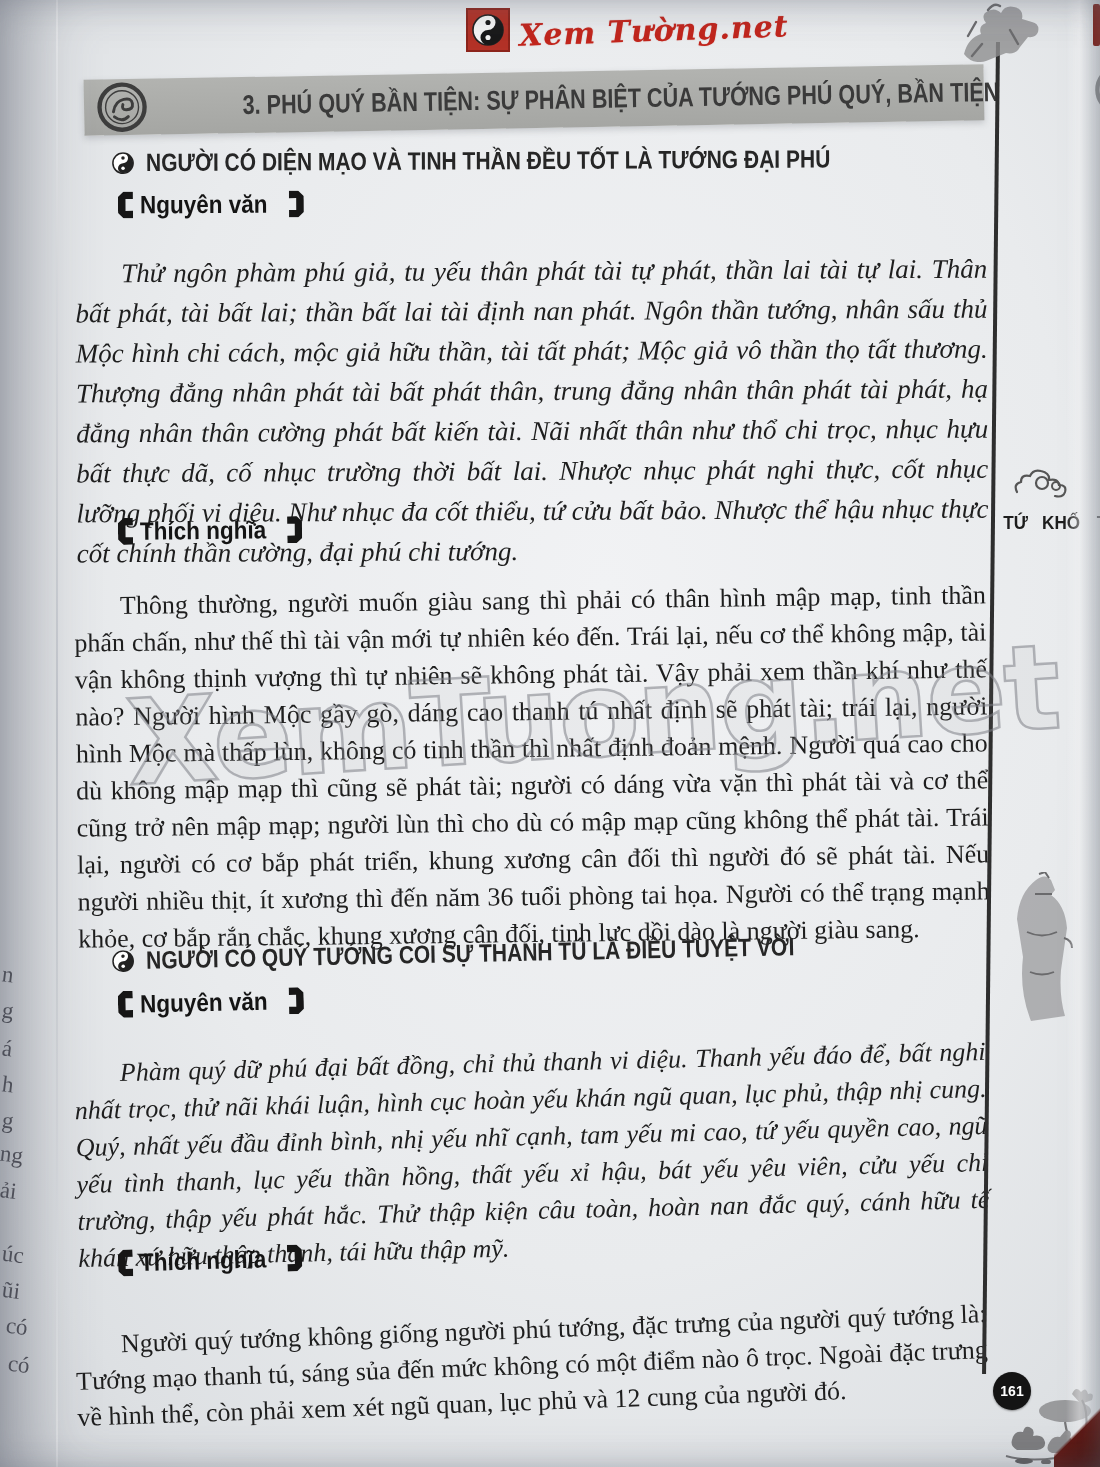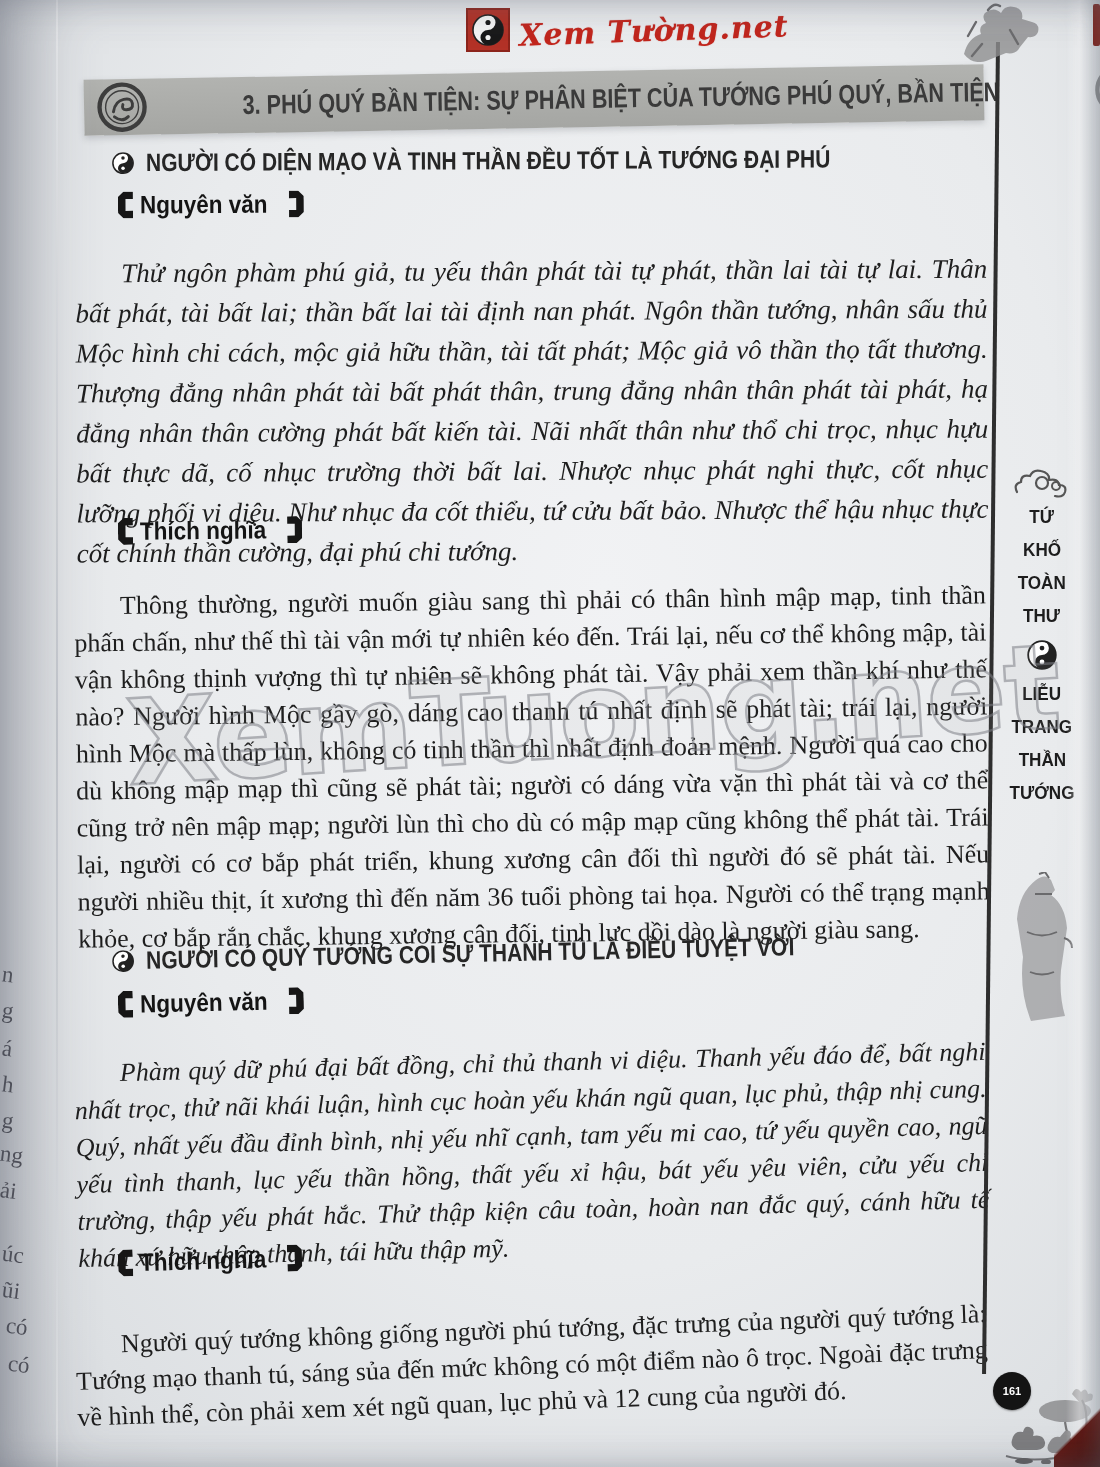--- a/index.html
+++ b/index.html
@@ -92,28 +92,28 @@
     font:700 118px "DejaVu Sans",sans-serif;letter-spacing:-2px;
     color:rgba(150,150,155,.08);
     -webkit-text-stroke:2.5px rgba(125,128,134,.55);
     transform:rotate(-3.5deg);}
 
   
   .vline{position:absolute;left:996px;top:42px;width:4px;height:1332px;background:#2e2e2e;
     transform:rotate(.6deg);transform-origin:top center;}
   .horse{position:absolute;left:948px;top:0;width:100px;height:62px;}
   .cloud{position:absolute;left:1012px;top:464px;width:58px;height:40px;}
-  .side-col{position:absolute;left:1002px;top:506px;width:80px;display:flex;flex-direction:column;
+  .side-col{position:absolute;left:1002px;top:506px;width:80px;display:flex;flex-direction:row;
     align-items:center;gap:11px;}
   .side-word{font-weight:bold;font-size:19px;color:#1d1d1d;transform:scaleX(.9);white-space:nowrap;}
   .side-yy{width:30px;height:30px;margin:2px 0;}
   .sage{position:absolute;left:1006px;top:872px;width:72px;height:152px;}
   .page-circle{position:absolute;left:993px;top:1372px;width:38px;height:38px;border-radius:50%;
     background:#141414;display:flex;align-items:center;justify-content:center;
-    color:#fff;font-weight:bold;font-size:11px;box-shadow:0 1px 2px rgba(0,0,0,.4);}
+    color:#fff;font-weight:bold;font-size:14px;box-shadow:0 1px 2px rgba(0,0,0,.4);}
   .ducks{position:absolute;left:1002px;top:1384px;width:98px;height:80px;}
 </style>
 </head>
 <body>
 
 <div class="page">
 
   <div class="crease"></div>
 
   <span class="spine-frag">n</span>

